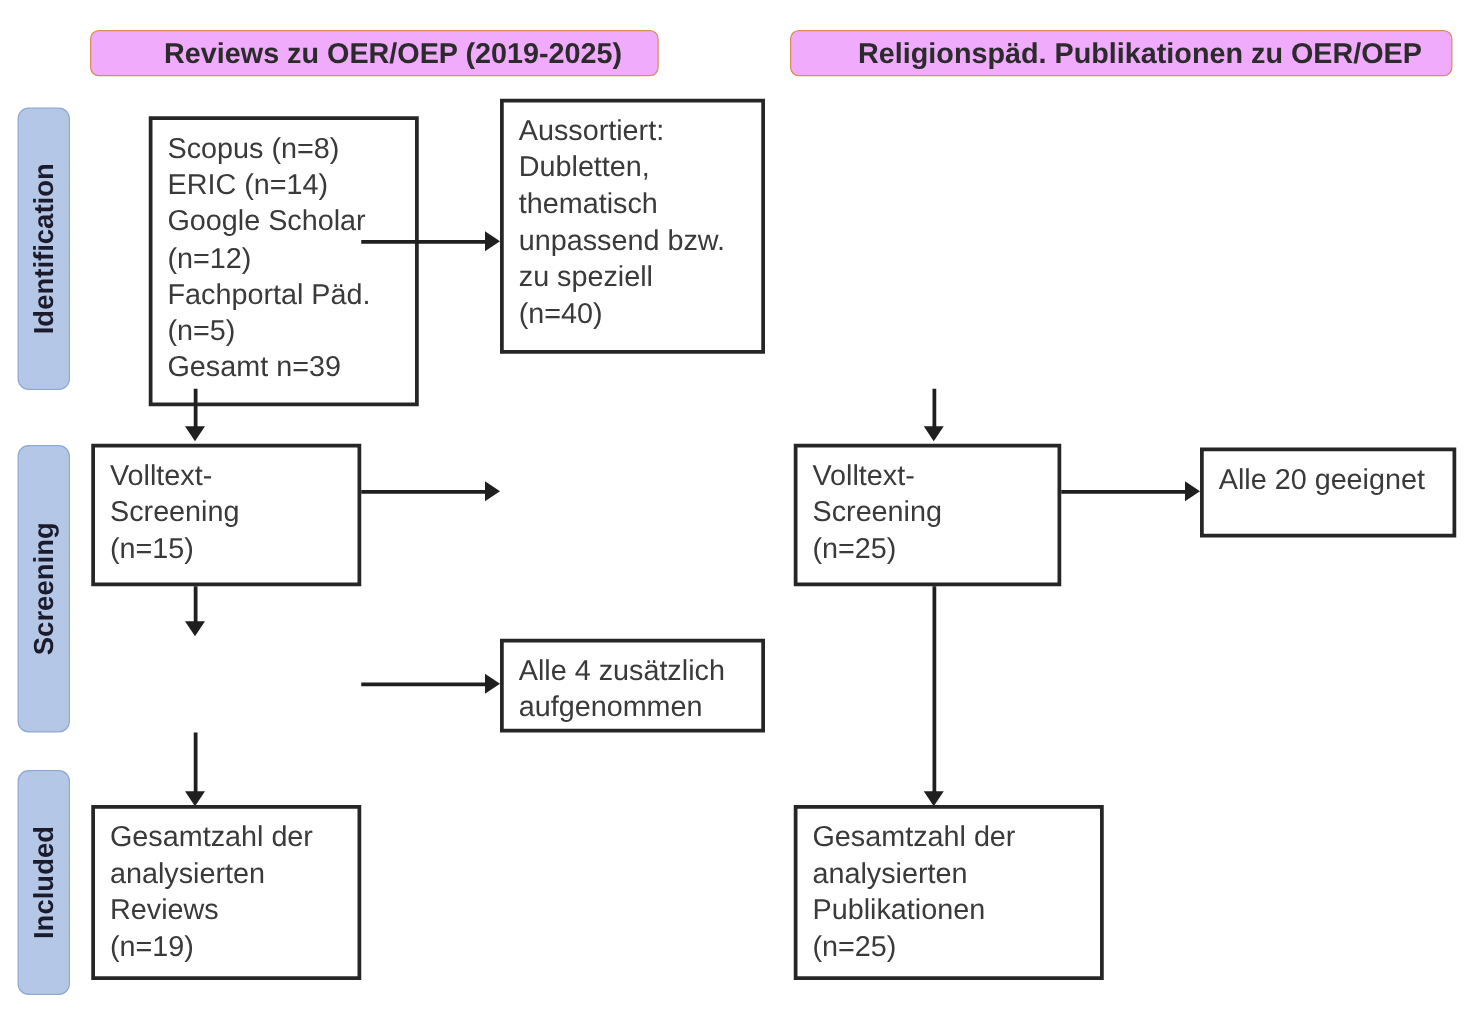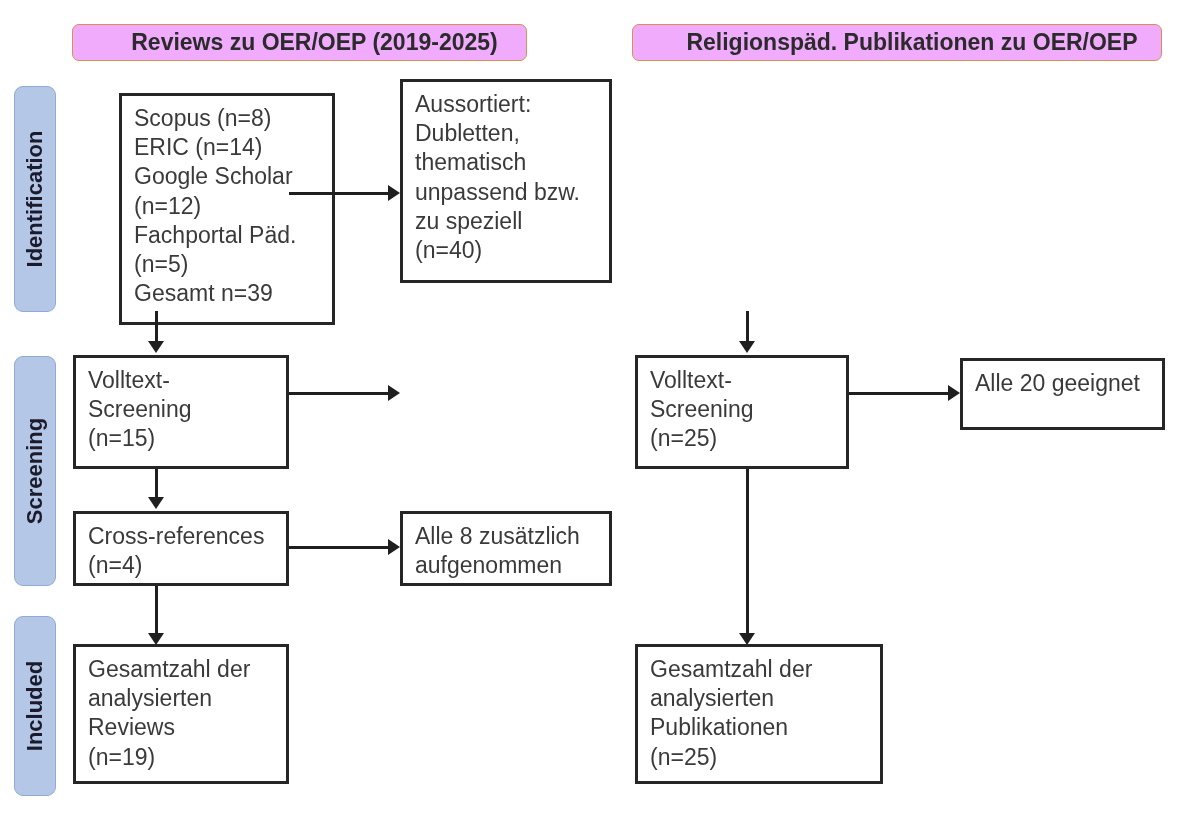--- a/index.html
+++ b/index.html
@@ -151,27 +151,23 @@
 (n=15)</div>
   </div>
 
 
   <div class="conn-h" style="left:289px; top:392px; width:99px;"></div>
   <div class="arrow-right" style="left:388px; top:385px;"></div>
 
   <div class="conn-v" style="left:155px; top:469px; height:30px;"></div>
   <div class="arrow-down" style="left:148px; top:497px;"></div>
 
-  <div class="box" style="left:73px; top:511px; width:216px; height:75px;">
-    <div class="box-text">Cross-references
-(n=4)</div>
-  </div>
 
   <div class="box" style="left:400px; top:511px; width:212px; height:75px;">
-    <div class="box-text">Alle 8 zusätzlich
+    <div class="box-text">Alle 4 zusätzlich
 aufgenommen</div>
   </div>
 
   <div class="conn-h" style="left:289px; top:546px; width:99px;"></div>
   <div class="arrow-right" style="left:388px; top:539px;"></div>
 
   <div class="conn-v" style="left:155px; top:586px; height:49px;"></div>
   <div class="arrow-down" style="left:148px; top:633px;"></div>
 
   <div class="box" style="left:73px; top:644px; width:216px; height:140px;">

